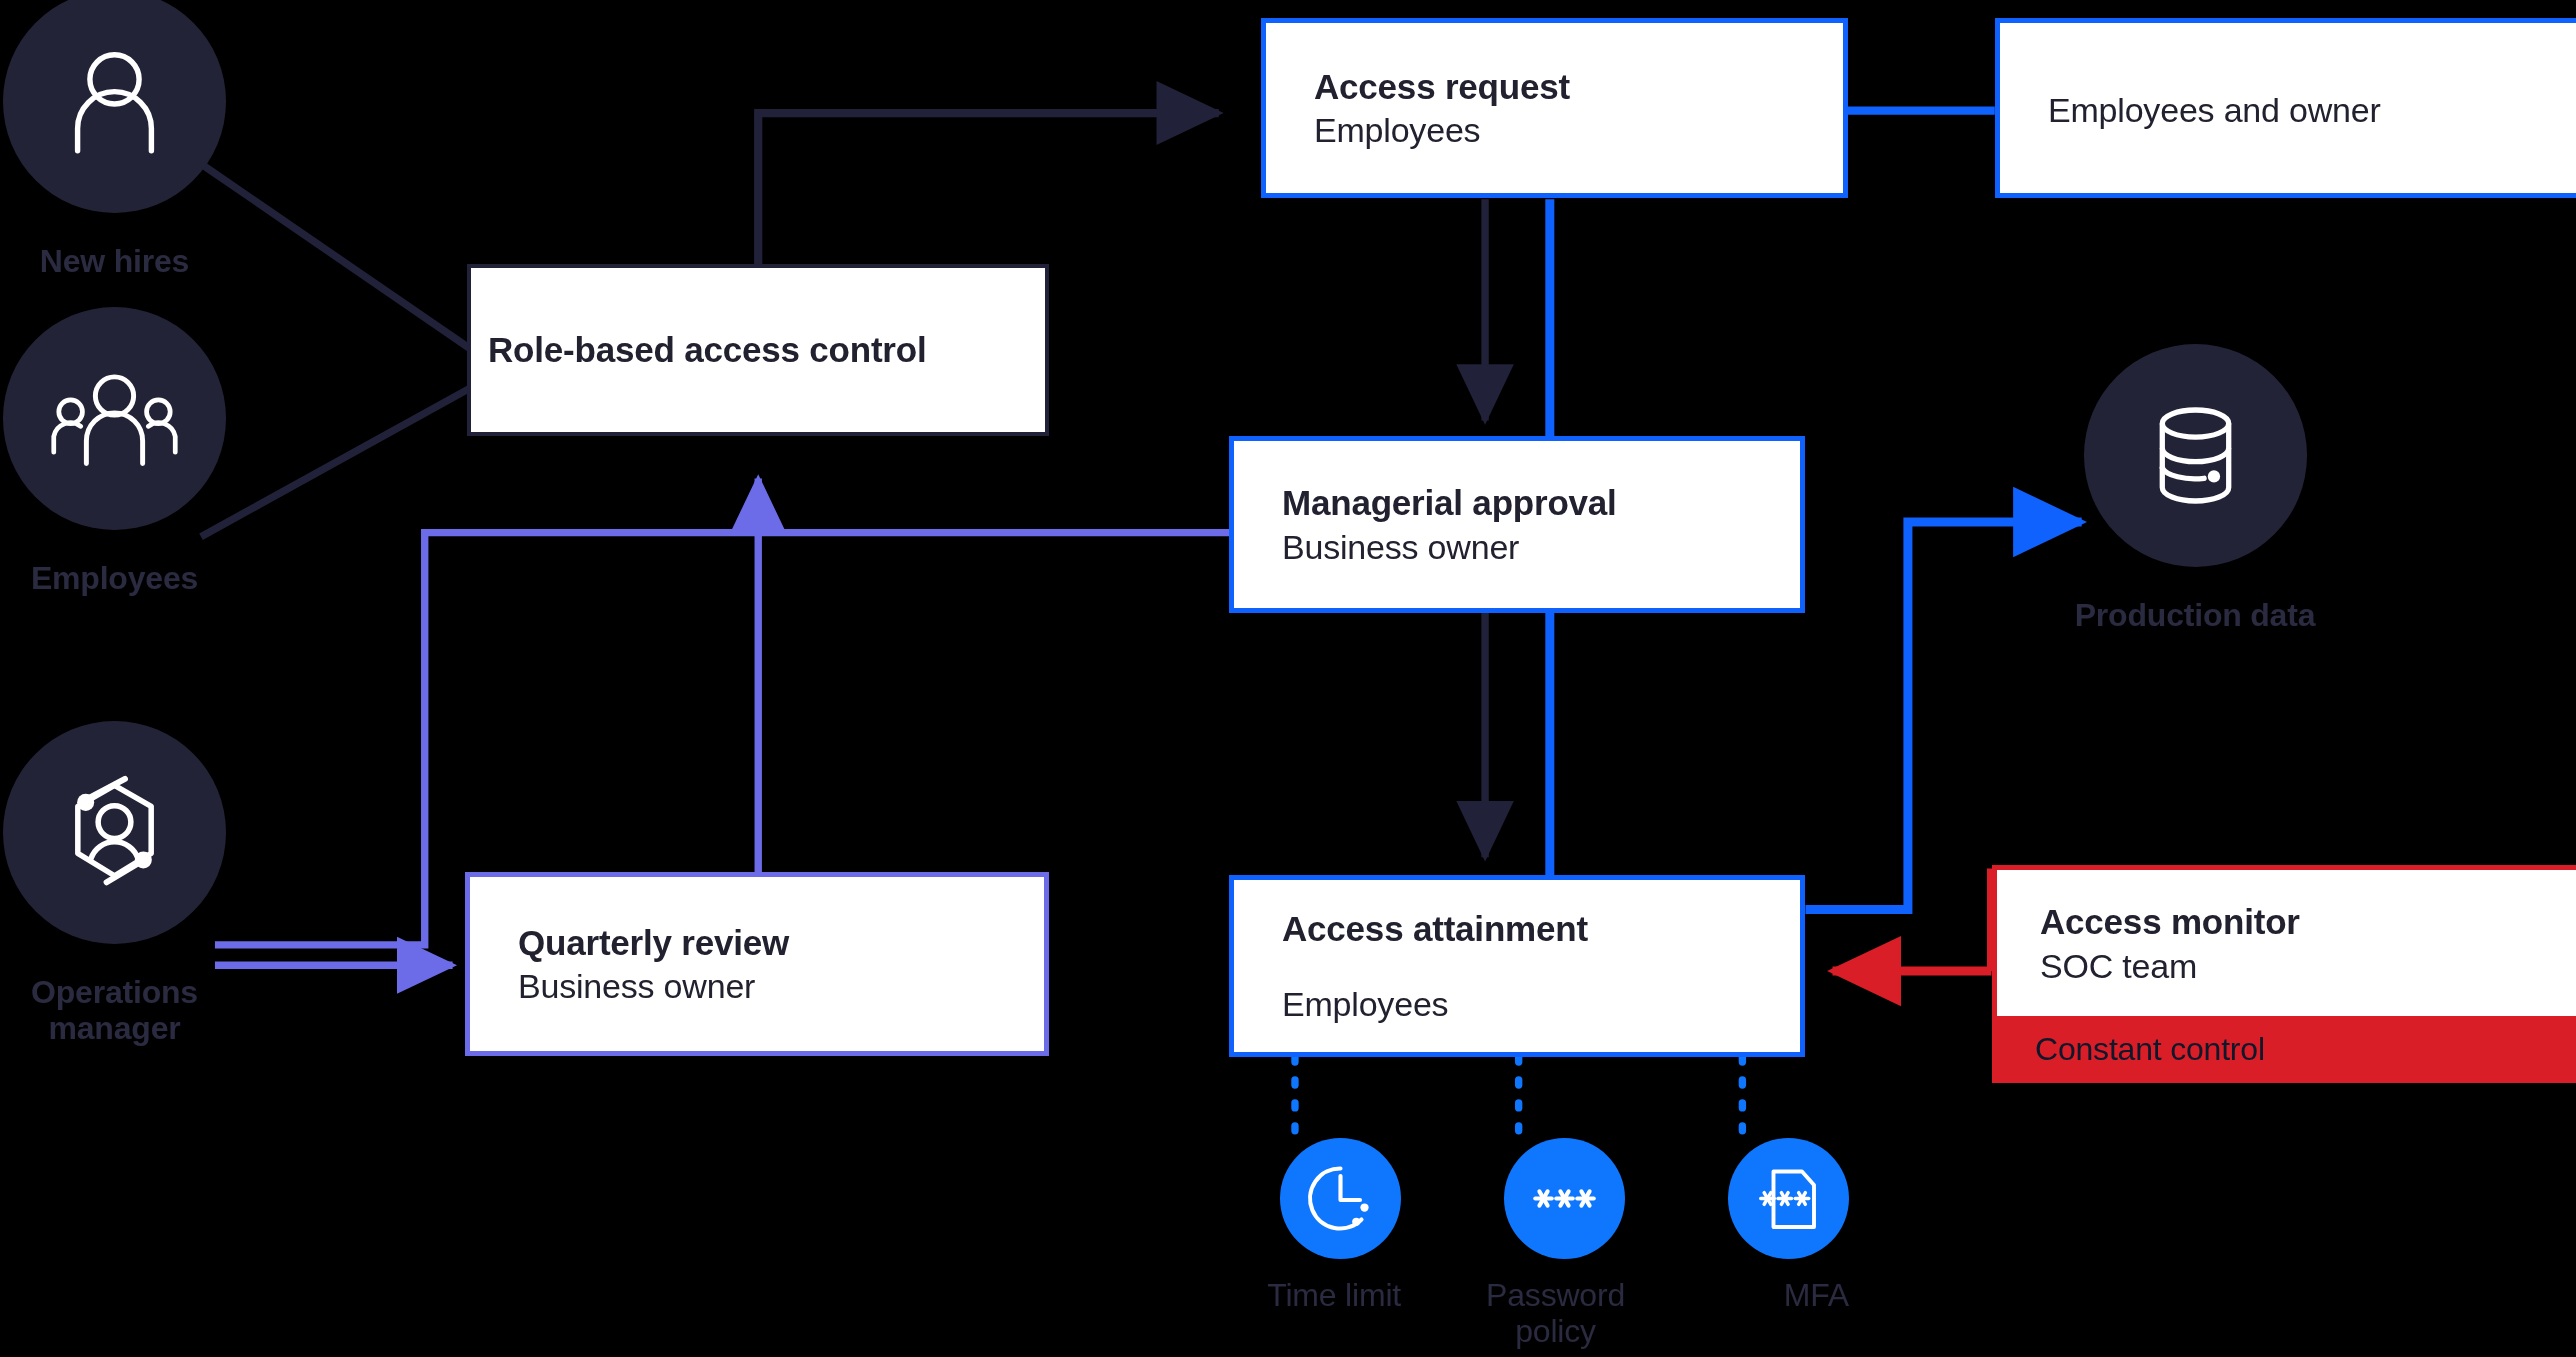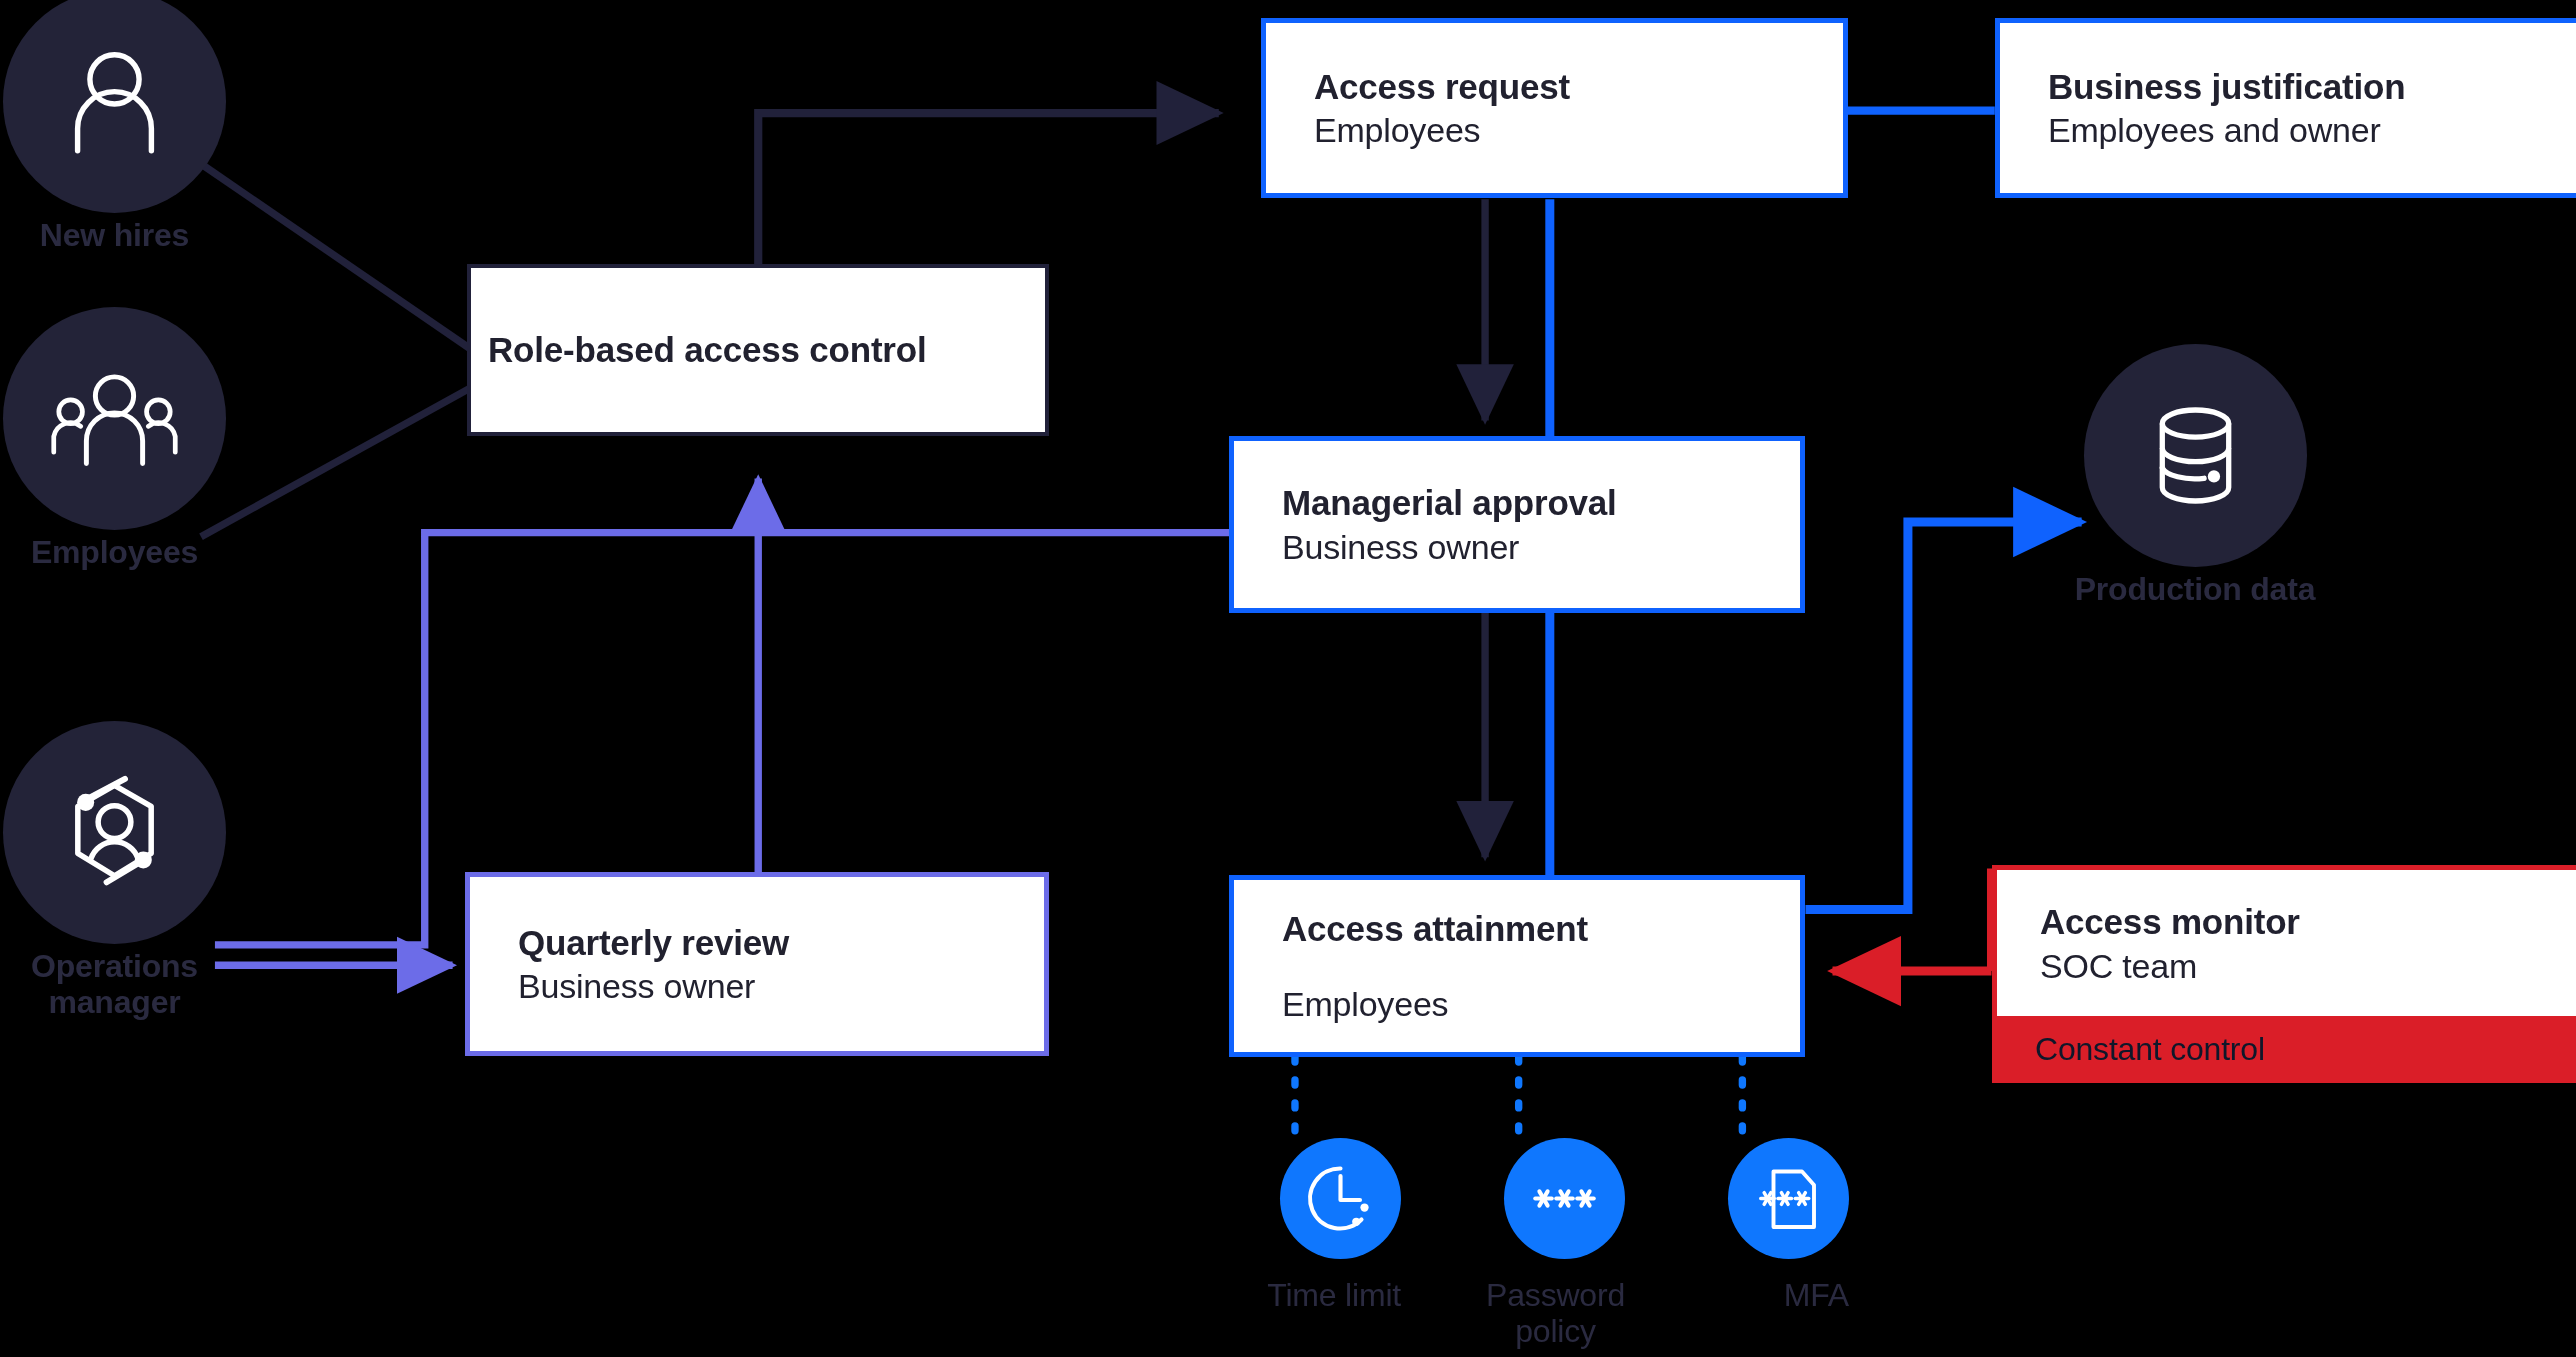--- a/index.html
+++ b/index.html
@@ -93,21 +93,21 @@
   .persona .disc {
     width: 223px;
     height: 223px;
     border-radius: 50%;
     background: #232338;
     display: flex;
     align-items: center;
     justify-content: center;
   }
   .persona .plabel {
-    margin-top: 5px;
+    margin-top: 31px;
     font-size: 32px;
     font-weight: bold;
     color: #2a2a40;
     text-align: center;
     line-height: 1.12;
     letter-spacing: -0.2px;
     white-space: pre-line;
   }
 
   
@@ -245,21 +245,20 @@
   <div class="box b-navy center-only" style="left:467px; top:264px; width:582px; height:172px;">
     <div class="title">Role-based access control</div>
   </div>
 
   <div class="box b-blue" style="left:1219px; top:18px; width:587px; height:180px;margin-left:42px;">
     <div class="title">Access request</div>
     <div class="sub">Employees</div>
   </div>
 
   <div class="box b-blue" style="left:1995px; top:18px; width:607px; height:180px;">
-    <div class="title">Business justification</div>
     <div class="sub">Employees and owner</div>
   </div>
 
   <div class="box b-blue" style="left:1229px; top:436px; width:576px; height:177px;">
     <div class="title">Managerial approval</div>
     <div class="sub">Business owner</div>
   </div>
 
   <div class="box b-purple" style="left:465px; top:872px; width:584px; height:184px;">
     <div class="title">Quarterly review</div>

